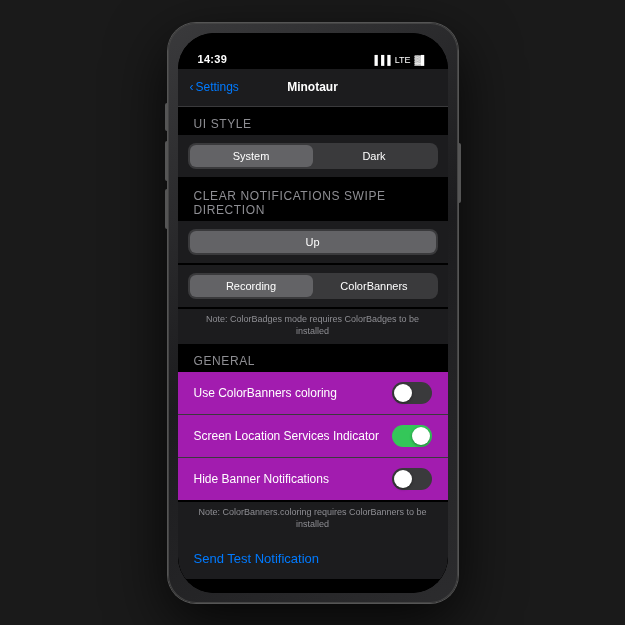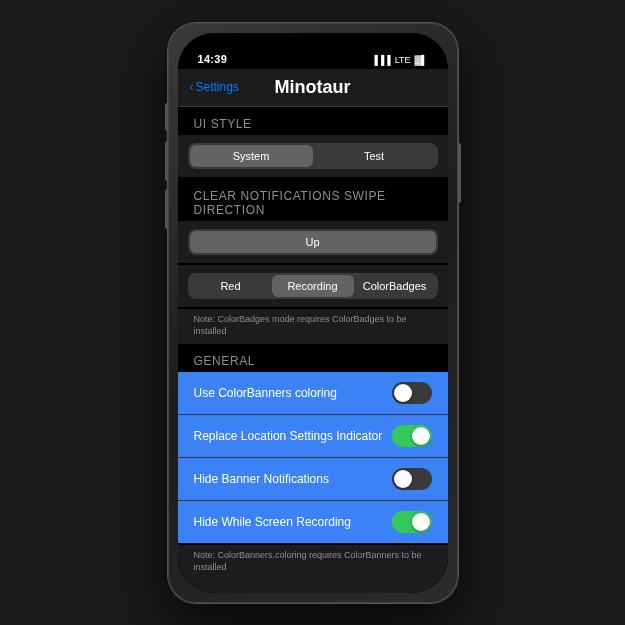--- a/index.html
+++ b/index.html
@@ -94,21 +94,21 @@
       position: absolute;
       left: 12px;
       display: flex;
       align-items: center;
       gap: 2px;
       color: #007aff;
       font-size: 12px;
     }
     .nav-title {
       color: #fff;
-      font-size: 18px;
+      font-size: 12px;
       font-weight: 600;
     }
 
     
     .content {
       flex: 1;
       overflow-y: auto;
       background: #000;
       padding-bottom: 8px;
     }
@@ -144,21 +144,21 @@
       border-radius: 6px;
       color: #fff;
       cursor: pointer;
     }
     .segment-btn.active {
       background: #636366;
       color: #fff;
     }
 
     .list-section {
-      background: #3b82f6;
+      background: #a21caf;
       margin-bottom: 2px;
     }
 
     .list-row {
       display: flex;
       align-items: center;
       justify-content: space-between;
       padding: 10px 16px;
       border-bottom: 0.5px solid #3a3a3c;
       min-height: 38px;
@@ -193,20 +193,21 @@
     }
     .toggle.off .toggle-thumb { left: 2px; }
     .toggle.on .toggle-thumb { left: 20px; }
 
     .note-text {
       color: #8e8e93;
       font-size: 9px;
       padding: 4px 16px 6px;
       background: #1c1c1e;
       line-height: 1.4;
+      text-align: center;
     }
 
     .link-row {
       background: #1c1c1e;
       padding: 12px 16px;
       margin-bottom: 2px;
     }
     .link-text {
       color: #007aff;
       font-size: 13px;
@@ -281,76 +282,69 @@
         <span class="nav-title">Minotaur</span>
       </div>
 
       <div class="content">
 
         <div>
           <div class="section-header">UI STYLE</div>
           <div class="segment-control-wrapper">
             <div class="segment-control">
               <div class="segment-btn active">System</div>
-              <div class="segment-btn">Test</div>
+              <div class="segment-btn">Dark</div>
             </div>
           </div>
         </div>
 
         <div>
           <div class="section-header">CLEAR NOTIFICATIONS SWIPE DIRECTION</div>
           <div class="segment-control-wrapper">
             <div class="segment-control">
               <div class="segment-btn active">Up</div>
             </div>
           </div>
         </div>
 
         <div>
           <div class="segment-control-wrapper">
             <div class="segment-control">
-              <div class="segment-btn">Red</div>
               <div class="segment-btn active">Recording</div>
-              <div class="segment-btn">ColorBadges</div>
+              <div class="segment-btn">ColorBanners</div>
             </div>
           </div>
           <div class="note-text">Note: ColorBadges mode requires ColorBadges to be installed</div>
         </div>
 
         <div>
           <div class="section-header">GENERAL</div>
           <div class="list-section">
 
             <div class="list-row">
               <span class="row-label">Use ColorBanners coloring</span>
               <div class="toggle off">
                 <div class="toggle-thumb"></div>
               </div>
             </div>
 
             <div class="list-row">
-              <span class="row-label">Replace Location Settings Indicator</span>
+              <span class="row-label">Screen Location Services Indicator</span>
               <div class="toggle on">
                 <div class="toggle-thumb"></div>
               </div>
             </div>
 
             <div class="list-row">
               <span class="row-label">Hide Banner Notifications</span>
               <div class="toggle off">
                 <div class="toggle-thumb"></div>
               </div>
             </div>
 
-            <div class="list-row">
-              <span class="row-label">Hide While Screen Recording</span>
-              <div class="toggle on">
-                <div class="toggle-thumb"></div>
-              </div>
-            </div>
 
           </div>
           <div class="note-text">Note: ColorBanners.coloring requires ColorBanners to be installed</div>
         </div>
 
         <div class="link-row">
           <span class="link-text">Send Test Notification</span>
         </div>
 
       </div>

